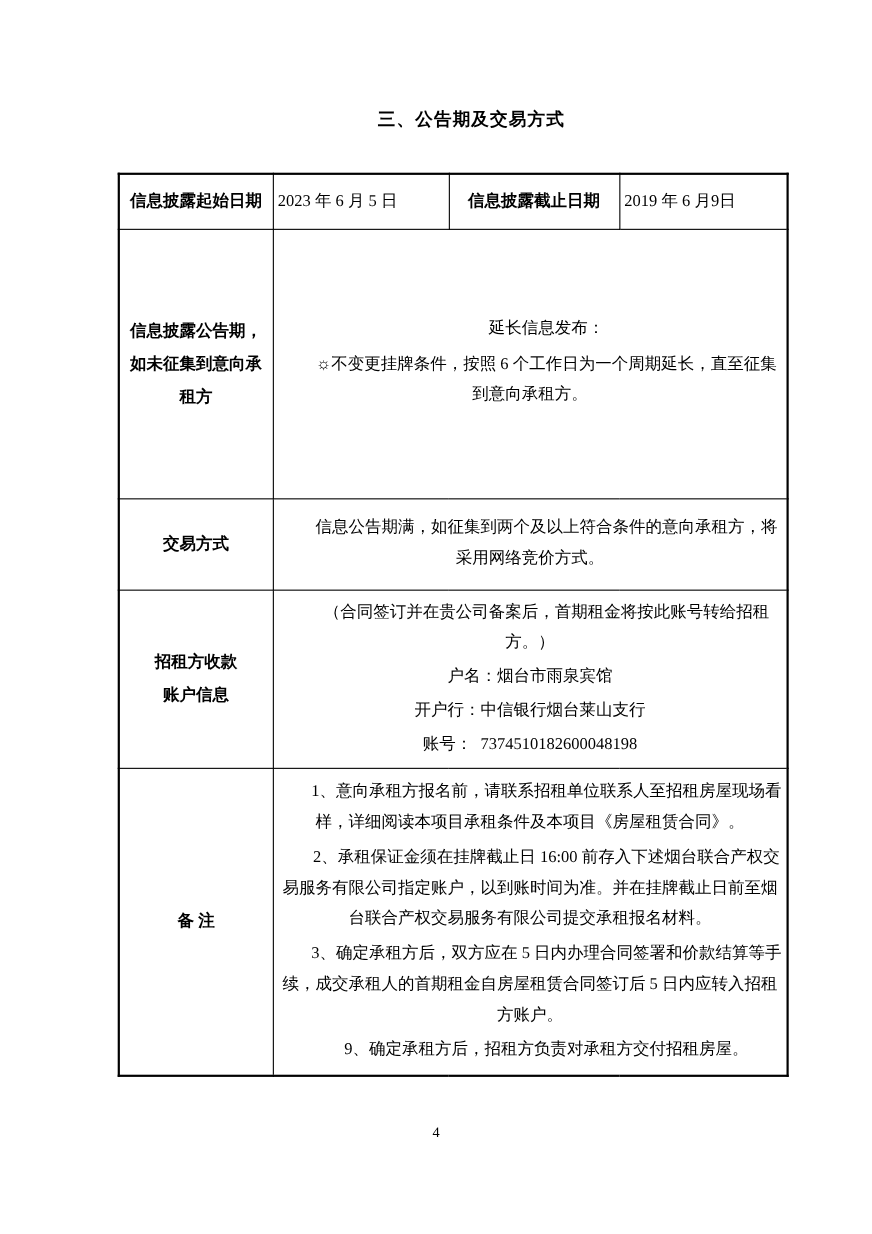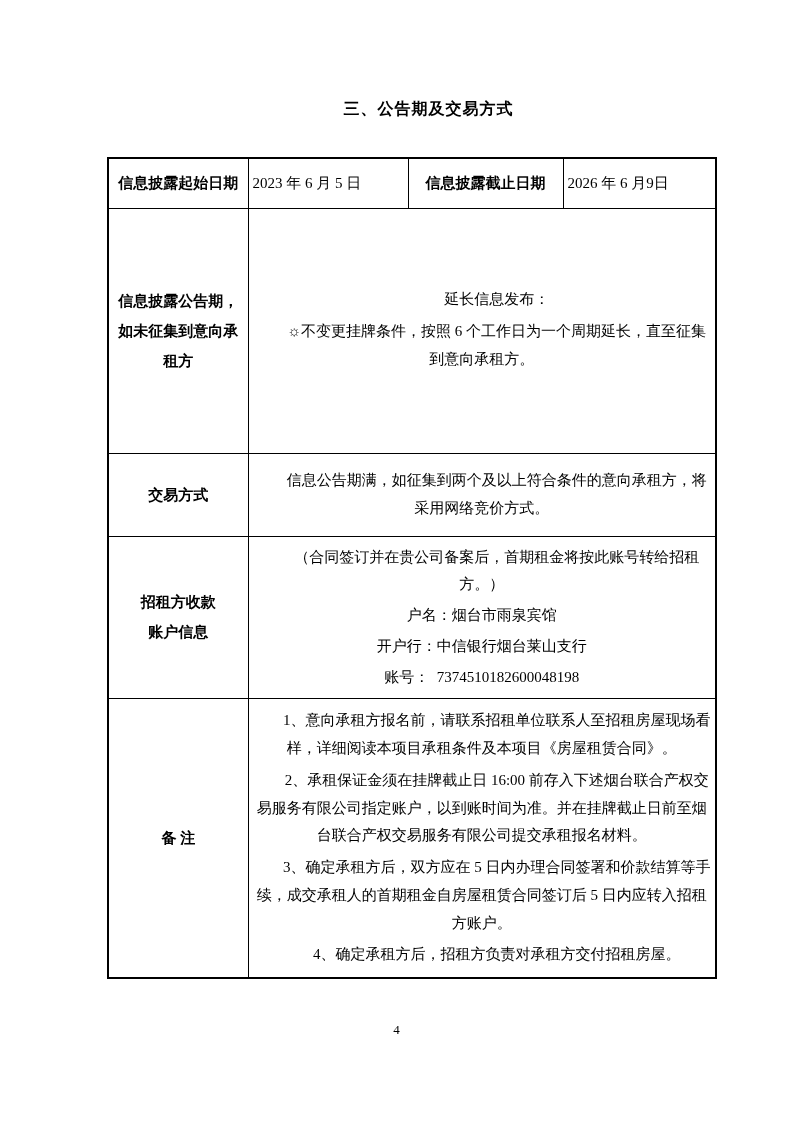--- a/index.html
+++ b/index.html
@@ -99,21 +99,21 @@
       <col style="width:160px">
       <col style="width:155px">
       <col style="width:153px">
     </colgroup>
 
     <tbody>
         <tr class="r1">
       <td class="label-cell">信息披露起始日期</td>
       <td class="value-cell-center">2023 年 6 月 5 日</td>
       <td class="label-cell">信息披露截止日期</td>
-      <td class="value-cell-center">2026 年 6 月9日</td>
+      <td class="value-cell-center">2019 年 6 月9日</td>
     </tr>
 
 
     <tr class="r3">
       <td class="label-cell">信息披露公告期，
 如未征集到意向承
 租方</td>
       <td class="value-cell" colspan="3">
         <div class="line indented">延长信息发布：</div>
         <div class="para">☼不变更挂牌条件，按照 6 个工作日为一个周期延长，直至征集到意向承租方。</div>
@@ -137,21 +137,21 @@
         <div class="line">账号：  7374510182600048198</div>
       </td>
     </tr>
 
     <tr class="r6">
       <td class="label-cell">备 注</td>
       <td class="value-cell" colspan="3">
         <p class="para">1、意向承租方报名前，请联系招租单位联系人至招租房屋现场看样，详细阅读本项目承租条件及本项目《房屋租赁合同》。</p>
         <p class="para">2、承租保证金须在挂牌截止日 16:00 前存入下述烟台联合产权交易服务有限公司指定账户，以到账时间为准。并在挂牌截止日前至烟台联合产权交易服务有限公司提交承租报名材料。</p>
         <p class="para">3、确定承租方后，双方应在 5 日内办理合同签署和价款结算等手续，成交承租人的首期租金自房屋租赁合同签订后 5 日内应转入招租方账户。</p>
-        <p class="para">4、确定承租方后，招租方负责对承租方交付招租房屋。</p>
+        <p class="para">9、确定承租方后，招租方负责对承租方交付招租房屋。</p>
       </td>
     </tr>
   </tbody>
     </table>
 
   <div class="page-number">4</div>
 
 </div>
 
 </body></html>

